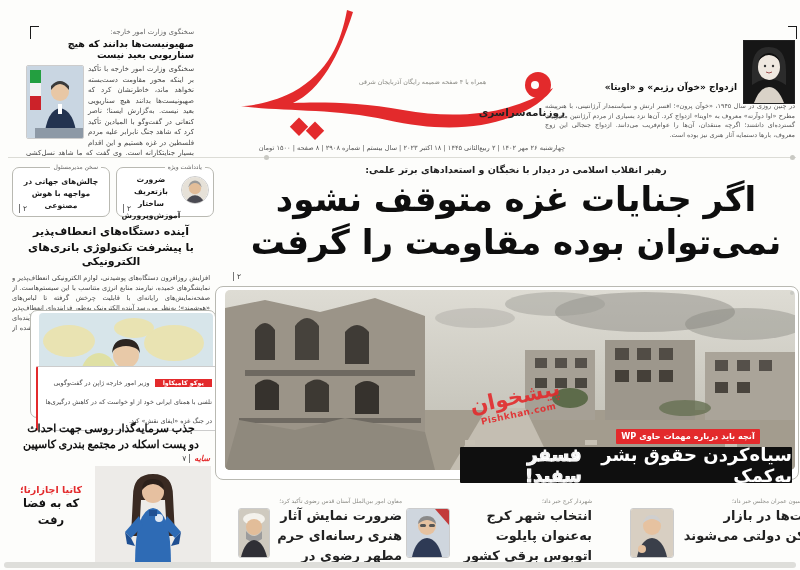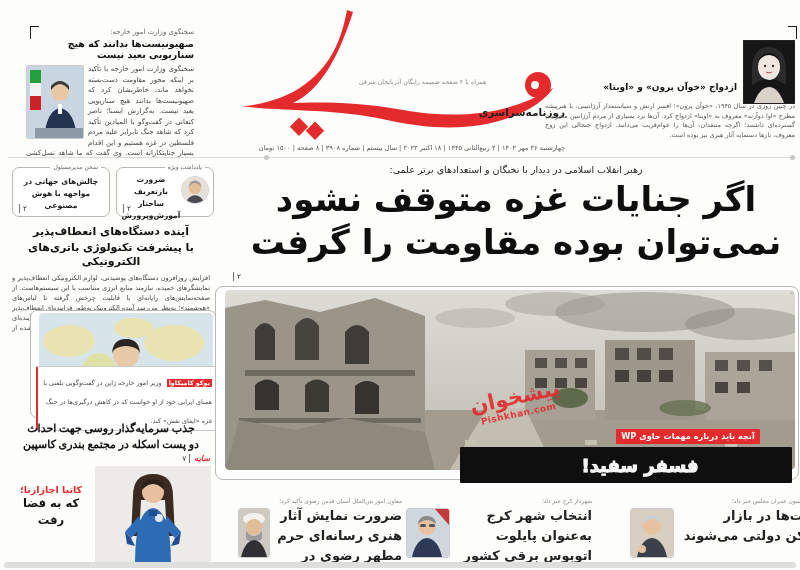--- a/index.html
+++ b/index.html
@@ -79,26 +79,26 @@
     <svg width="50" height="62" viewBox="0 0 50 62" style="position:absolute;left:220px;top:6px;border:1px solid #222;left:auto;right:0;">
       <rect width="50" height="62" fill="#161616"></rect>
       <path d="M8,30 Q8,6 25,6 Q42,6 42,30 L42,44 Q34,38 25,38 Q16,38 8,44 Z" fill="#2b2b2b"></path>
       <ellipse cx="25" cy="26" rx="11" ry="13" fill="#efe8e0"></ellipse>
       <path d="M14,20 Q25,8 36,20 Q32,12 25,12 Q18,12 14,20 Z" fill="#101010"></path>
       <path d="M10,62 Q16,46 25,46 Q34,46 40,62 Z" fill="#d9d2c8"></path>
       <circle cx="21" cy="25" r="1.2" fill="#333"></circle>
         <circle cx="29" cy="25" r="1.2" fill="#333"></circle>
       <path d="M22,31 Q25,33 28,31" stroke="#a05050" stroke-width="1" fill="none"></path>
     </svg>
-    <div class="hl" style="position:absolute;right:58px;top:48px;font-size:9px;">ازدواج «خوآن پرون» و «اویتا»</div>
+    <div class="hl" style="position:absolute;right:58px;top:48px;font-size:9px;">ازدواج «خوآن رژیم» و «اویتا»</div>
     <div class="bodytxt" style="position:absolute;right:0;top:68px;width:250px;font-size:6.4px;color:#555;">در چنین روزی در سال ۱۹۴۵، «خوآن پرون»؛ افسر ارتش و سیاستمدار آرژانتینی، با هنرپیشه مطرح «اوا دوآرته» معروف به «اویتا» ازدواج کرد. آن‌ها نزد بسیاری از مردم آرژانتین محبوبیت گسترده‌ای داشتند؛ اگرچه منتقدان، آن‌ها را عوام‌فریب می‌دانند. ازدواج جنجالی این زوج معروف، بارها دستمایه آثار هنری نیز بوده است.</div>
   </div>
 
   <div class="abs" style="left:240px;top:164px;width:552px;text-align:center;">
-    <div style="font-size:9.5px;font-weight:normal;color:#222;">رهبر انقلاب اسلامی در دیدار با نخبگان و استعدادهای برتر علمی:</div>
+    <div style="font-size:9.5px;font-weight:bold;color:#222;">رهبر انقلاب اسلامی در دیدار با نخبگان و استعدادهای برتر علمی:</div>
     <div style="font-size:34px;font-weight:bold;color:#0e0e0e;line-height:1.3;margin-top:2px;letter-spacing:-0.5px;">اگر جنایات غزه متوقف نشود</div>
     <div style="font-size:34px;font-weight:bold;color:#0e0e0e;line-height:1.25;letter-spacing:-0.5px;">نمی‌توان بوده مقاومت را گرفت</div>
   </div>
   <span class="abs pnum-l" style="left:233px;top:272px;">۲</span>
 
   <div class="abs notebox" style="left:116px;top:167px;width:96px;height:48px;">
     <span class="nb-kicker">یادداشت ویژه</span>
     <svg width="26" height="26" viewBox="0 0 30 30" style="position:absolute;right:4px;top:8px;border-radius:50%;border:1px solid #ccc;">
       <circle cx="15" cy="15" r="15" fill="#e6e1d8"></circle>
       <circle cx="15" cy="13" r="7" fill="#e2bd99"></circle>
@@ -135,21 +135,21 @@
       <path d="M62,96 Q66,62 87,58 Q108,62 112,96 Z" fill="#27406e"></path>
       <circle cx="87" cy="42" r="13" fill="#e8c9a8"></circle>
       <path d="M73,42 Q73,26 87,26 Q101,26 101,42 Q101,34 87,33 Q73,34 73,42 Z" fill="#2b2420"></path>
       <path d="M80,58 L87,66 L94,58 L87,56 Z" fill="#f2f2f2"></path>
       <rect x="60" y="84" width="54" height="12" fill="#6b6f75"></rect>
       <line x1="75" y1="70" x2="70" y2="84" stroke="#333" stroke-width="1.5"></line>
       <line x1="99" y1="70" x2="104" y2="84" stroke="#333" stroke-width="1.5"></line>
     </svg>
   </div>
   <div class="abs" style="left:36px;top:366px;width:170px;background:#fff;border:1px solid #ccc;border-left:2px solid #e32a2c;border-radius:2px;padding:3px 4px;">
-    <span class="chip-red" style="font-size:6.4px;padding:0 2px;">یوکو کامیکاوا</span>
+    <span class="chip-red" style="font-size:6.4px;padding:0 8px;">یوکو کامیکاوا</span>
     <span class="bodytxt" style="font-size:6.4px;">وزیر امور خارجه ژاپن در گفت‌وگویی تلفنی با همتای ایرانی خود از او خواست که در کاهش درگیری‌ها در جنگ غزه «ایفای نقش» کند.</span>
   </div>
 
   <div class="abs" style="left:12px;top:420px;width:198px;font-family:Liberation Serif, serif;">
     <div class="hl" style="font-size:11px;text-align:center;line-height:1.5;">جذب سرمایه‌گذار روسی جهت احداث</div>
     <div class="hl" style="font-size:11px;text-align:center;line-height:1.35;">دو پست اسکله در مجتمع بندری کاسپین</div>
     <div class="footerline" style="margin-top:3px;">
       <span class="brand-mini">سایه</span>
       <span class="pnum-r">۷</span>
     </div>
@@ -237,20 +237,21 @@
     <div class="abs dot" style="right:4px;top:4px;width:4px;height:4px;"></div>
 
     <div class="abs" style="left:245px;top:98px;width:110px;text-align:center;transform:rotate(-12deg);opacity:0.9;">
       <div style="color:#e32a2c;font-weight:bold;font-size:21px;">پیشخوان</div>
       <div style="color:#e32a2c;font-weight:bold;font-size:9px;letter-spacing:0.5px;">Pishkhan.com</div>
     </div>
 
     <div class="abs chip-red" style="left:400px;top:142px;width:144px;height:15px;font-size:8.2px;text-align:center;line-height:15px;border-radius:1px;">آنچه باید درباره مهمات حاوی WP بدانیم</div>
 
     <div class="abs" style="left:244px;top:160px;width:332px;height:36px;background:#0f0f0f;color:#fff;display:flex;align-items:center;justify-content:center;gap:6px;direction:rtl;border-radius:1px;">
+      <span style="font-size:18px;font-weight:bold;">سیاه‌کردن حقوق بشر به‌کمکِ</span>
       <span class="outline-text" style="font-size:18px;font-weight:bold;">فسفر سفید!</span>
     </div>
   </div>
 
   <div class="abs brief" style="left:598px;top:498px;width:196px;margin-left:32px;">
     <div style="flex:1;text-align:right;">
       <div class="b-kicker">رئیس کمیسیون عمران مجلس خبر داد؛</div>
       <div class="b-title">قیمت‌ها در بازار مسکن دولتی می‌شوند</div>
       <span class="pnum-l">۲</span>
     </div>

